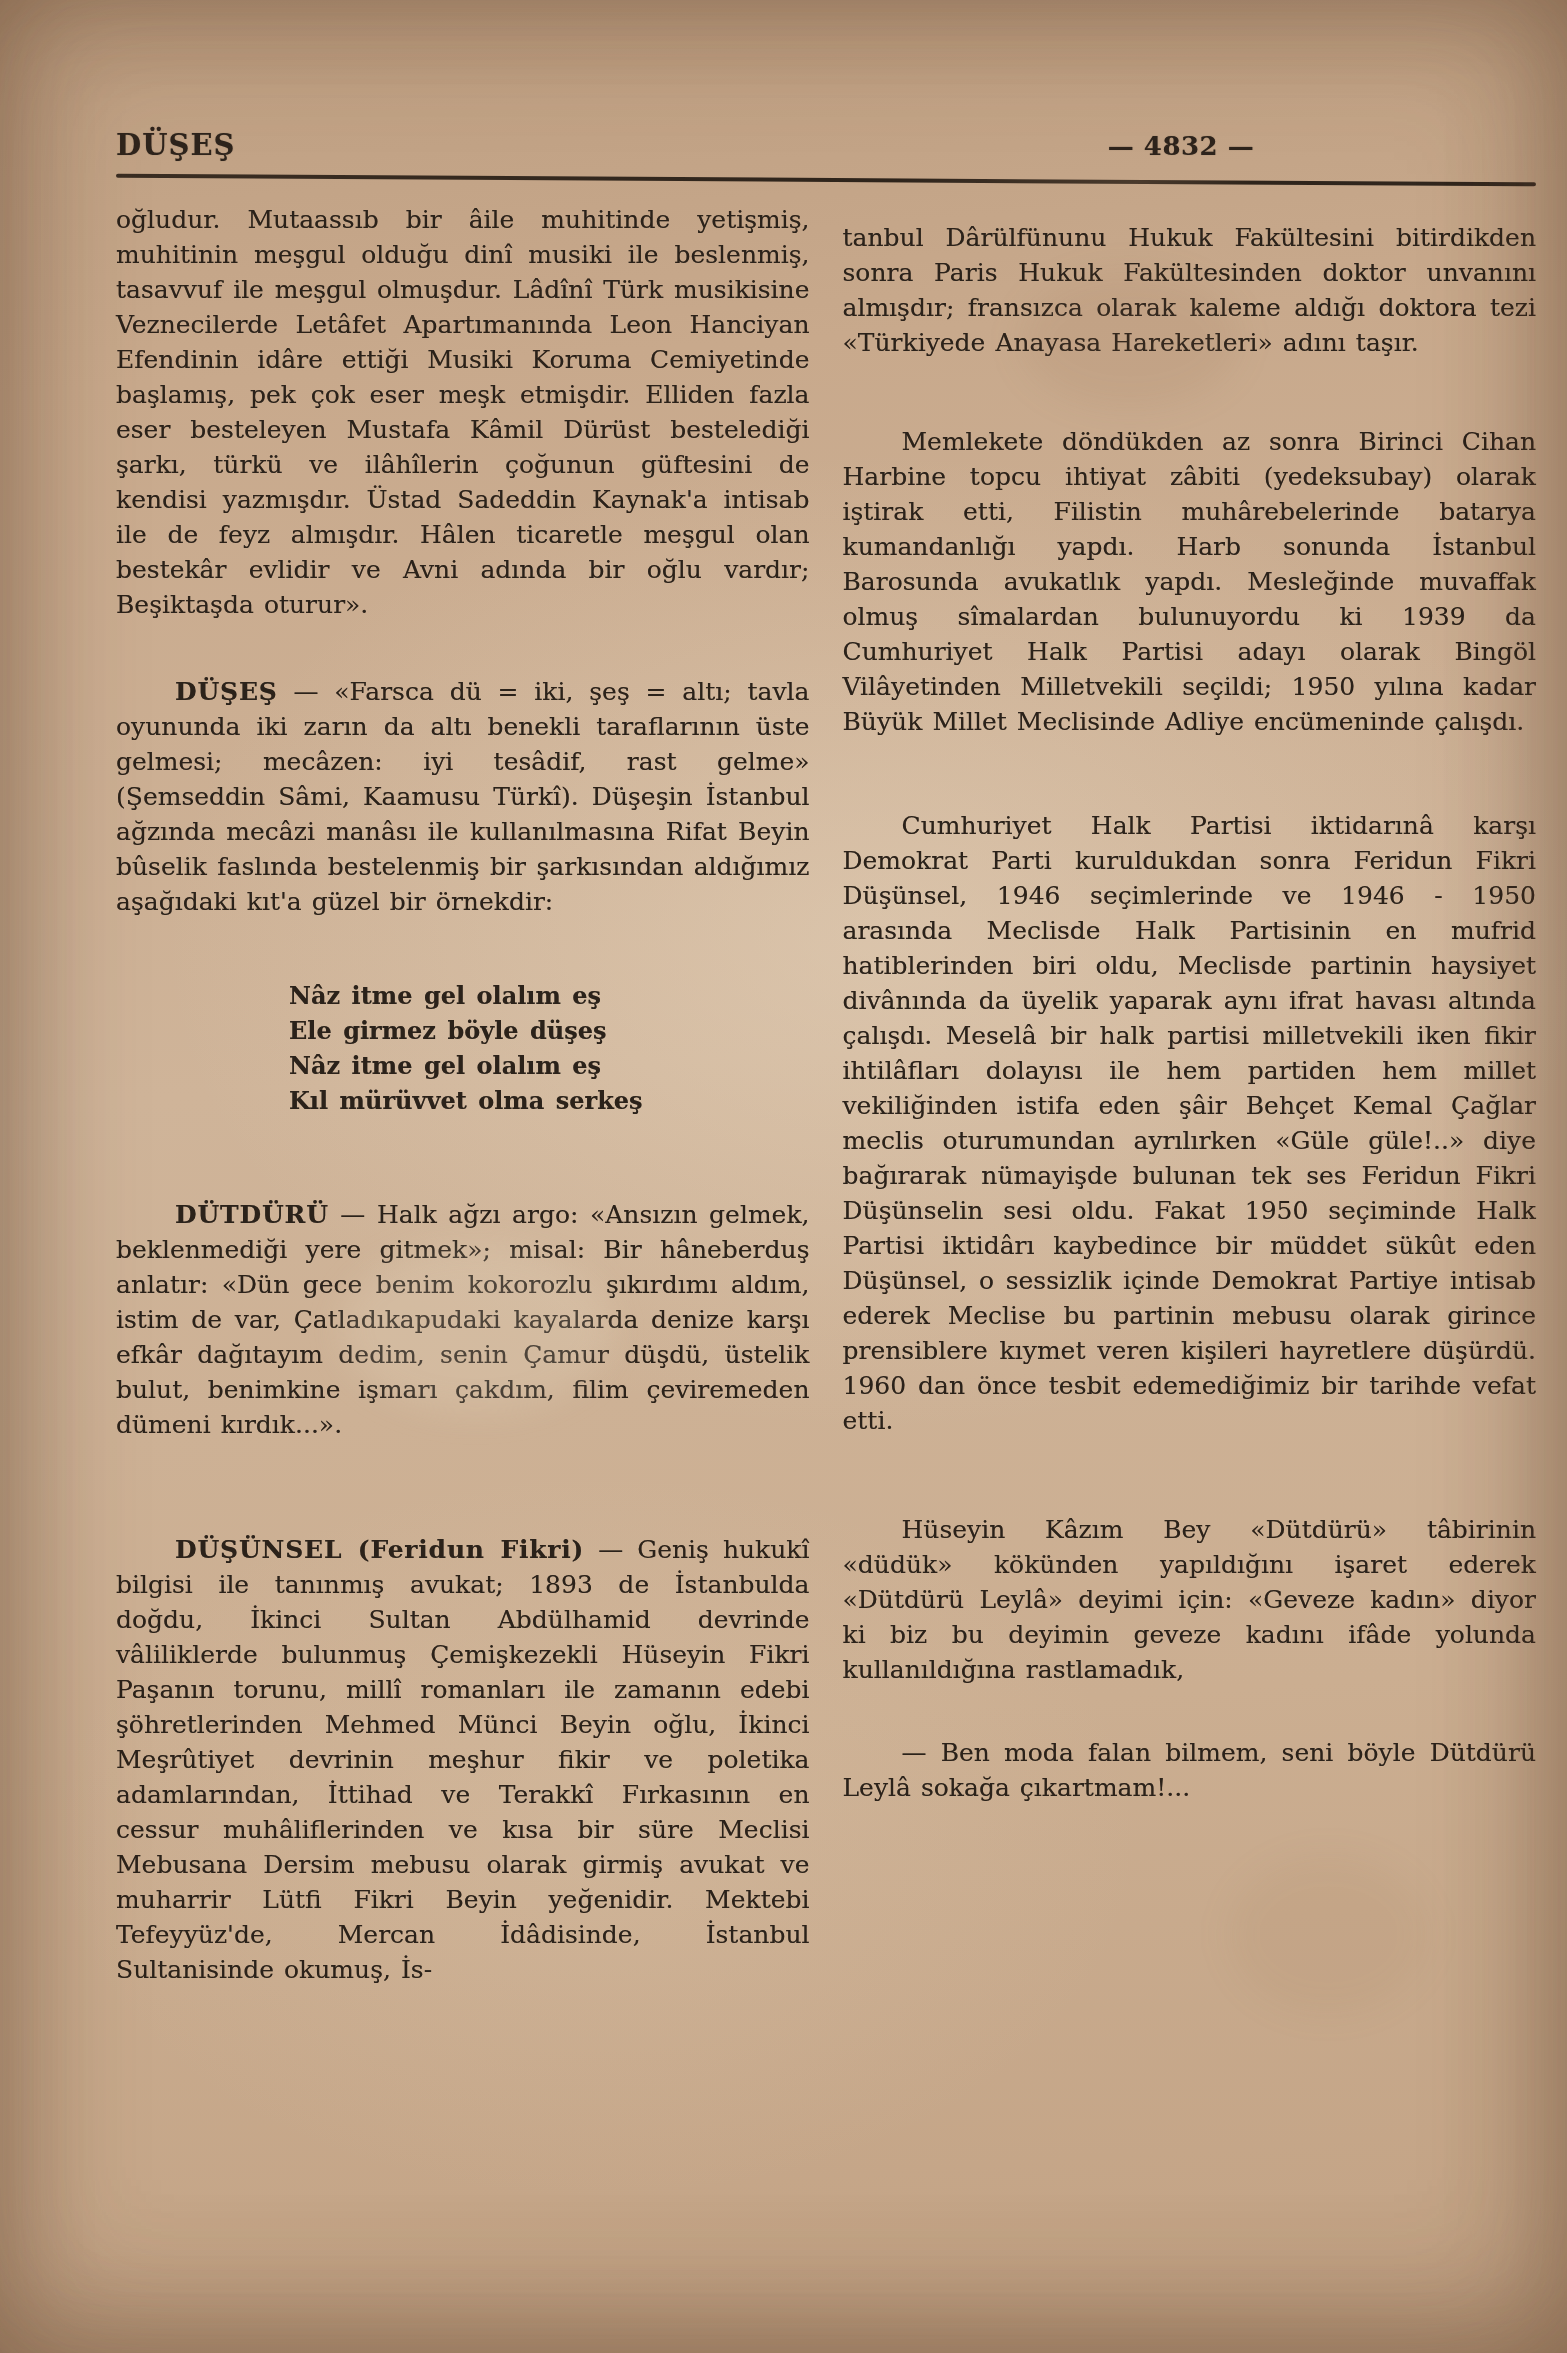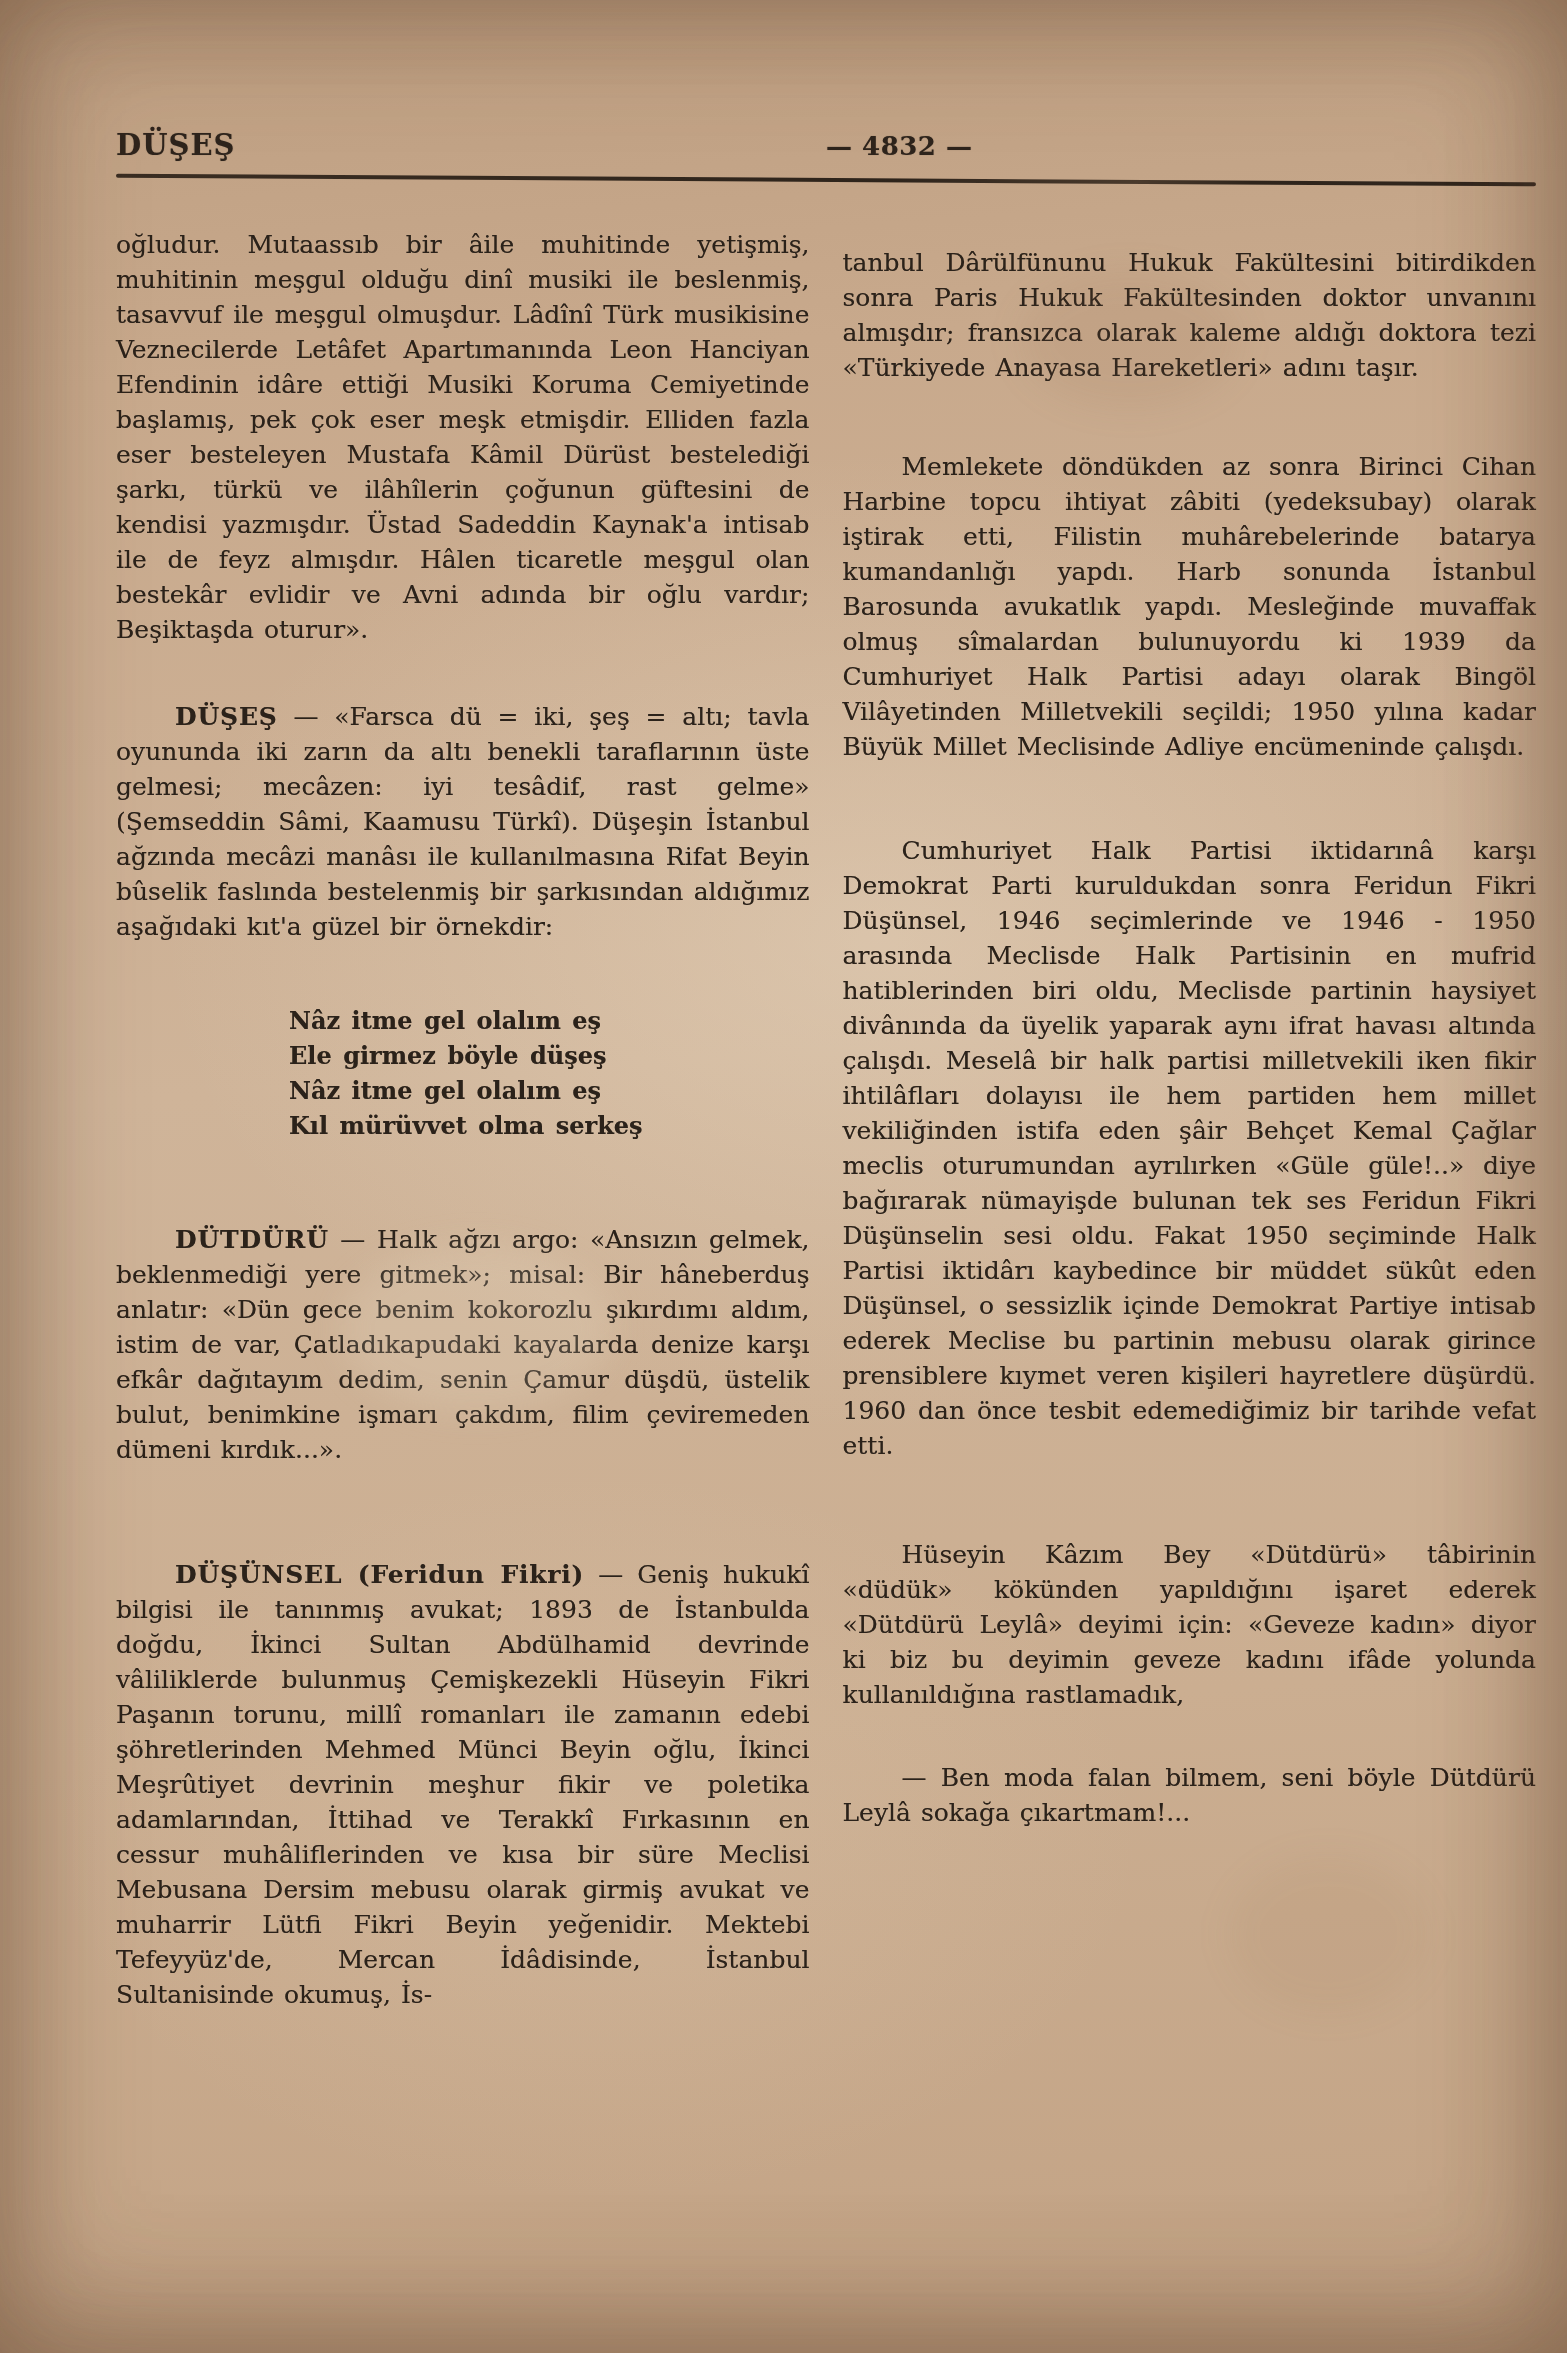--- a/index.html
+++ b/index.html
@@ -38,35 +38,35 @@
   .page-header {
     display: flex;
     align-items: baseline;
     font-weight: bold;
     font-size: 29px;
     letter-spacing: 1px;
     color: #2e241c;
     text-shadow: 0 0 1px rgba(46,36,28,0.35);
   }
   .page-header .head-left  { flex: 1; text-align: left; }
-  .page-header .head-mid   { flex: 1; text-align: left; font-size: 26px; letter-spacing: 0.5px; }
+  .page-header .head-mid   { flex: 1; text-align: center; font-size: 26px; letter-spacing: 0.5px; }
   .page-header .head-right { flex: 1; text-align: right; }
 
   .header-rule {
     height: 4.2px;
     margin-top: 15.7px;
     background: linear-gradient(90deg, #3a2d22 0%, #2e241b 55%, #4a3a2c 72%, #2e241b 80%, #33281f 100%);
     border-radius: 2.1px;
     transform: rotate(0.35deg);
   }
 
   .columns {
     display: flex;
     gap: 33px;
-    margin-top: 45px;
+    margin-top: 20px;
   }
   .col { flex: 1; min-width: 0; }
   .col-right { padding-top: 18px; }
 
   .col p {
     margin: 0;
     font-size: 25px;
     line-height: 35px;
     text-align: justify;
     word-spacing: 2.1px;

